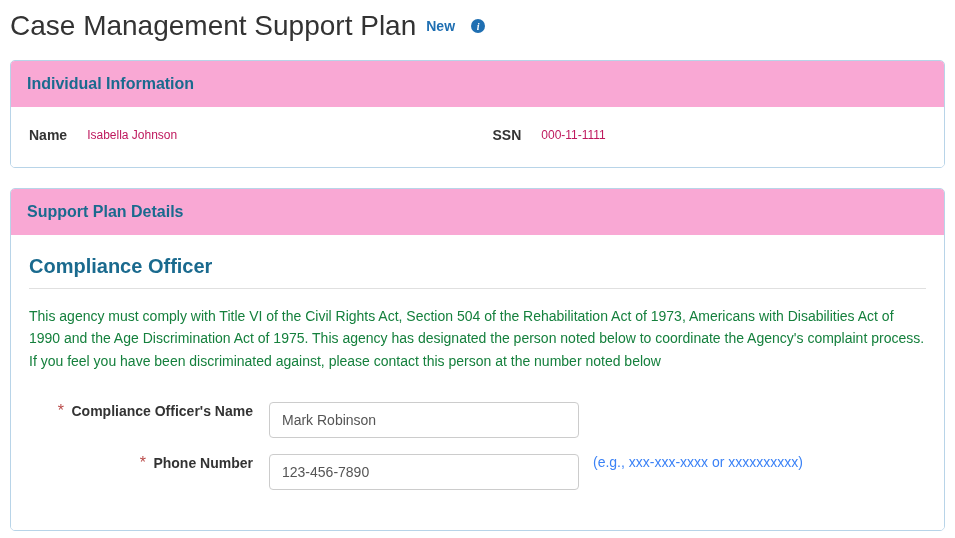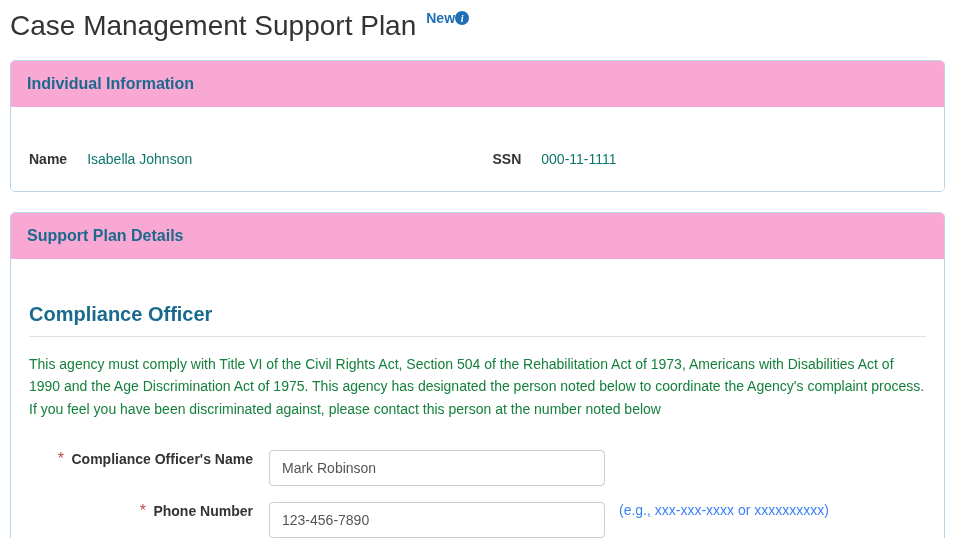--- a/index.html
+++ b/index.html
@@ -9,36 +9,36 @@
     }
     body {
       font-family: Arial, Helvetica, sans-serif;
       background: #ffffff;
       color: #333;
       padding: 10px;
       width: 955px;
     }
     .page-header {
       display: flex;
-      align-items: flex-start;
+      align-items: center;
       gap: 10px;
       margin-bottom: 18px;
     }
     .page-title {
       font-size: 28px;
       font-weight: 400;
       color: #333;
     }
     .status-badge {
       color: #1f6fb2;
       font-size: 14px;
       font-weight: bold;
       display: inline-flex;
       align-items: center;
-      gap: 0;
+      gap: 16px;
     }
     .info-icon {
       display: inline-flex;
       align-items: center;
       justify-content: center;
       width: 14px;
       height: 14px;
       border-radius: 50%;
       background: #1f6fb2;
       color: #fff;
@@ -56,41 +56,40 @@
     .panel-header {
       background: #f9a8d4;
       padding: 14px 16px;
       color: #1a6a8e;
       font-size: 16px;
       font-weight: bold;
     }
     .panel-body {
       padding: 20px 18px 24px;
       background: #fff;
-      margin-top: 24px;
     }
     .info-row {
       display: flex;
       align-items: center;
       gap: 30px;
     }
     .info-group {
       display: flex;
       align-items: center;
       gap: 20px;
       flex: 1;
     }
     .info-label {
       font-weight: bold;
       color: #333;
       font-size: 14px;
     }
     .info-value {
-      color: #0f766e;
-      font-size: 14px;
+      color: #be185d;
+      font-size: 12px;
     }
     .section-title {
       color: #1a6a8e;
       font-size: 20px;
       font-weight: bold;
       padding-bottom: 10px;
       border-bottom: 1px solid #e0e0e0;
       margin-bottom: 16px;
     }
     .section-text {
@@ -112,21 +111,21 @@
     .form-label {
       font-weight: bold;
       color: #333;
       font-size: 14px;
     }
     .required-star {
       color: #b94a48;
       margin-right: 3px;
     }
     .form-input-col {
-      width: 336px;
+      width: 310px;
     }
     .form-input {
       width: 100%;
       padding: 9px 12px;
       border: 1px solid #ccc;
       border-radius: 4px;
       font-size: 14px;
       color: #555;
     }
     .form-hint {

